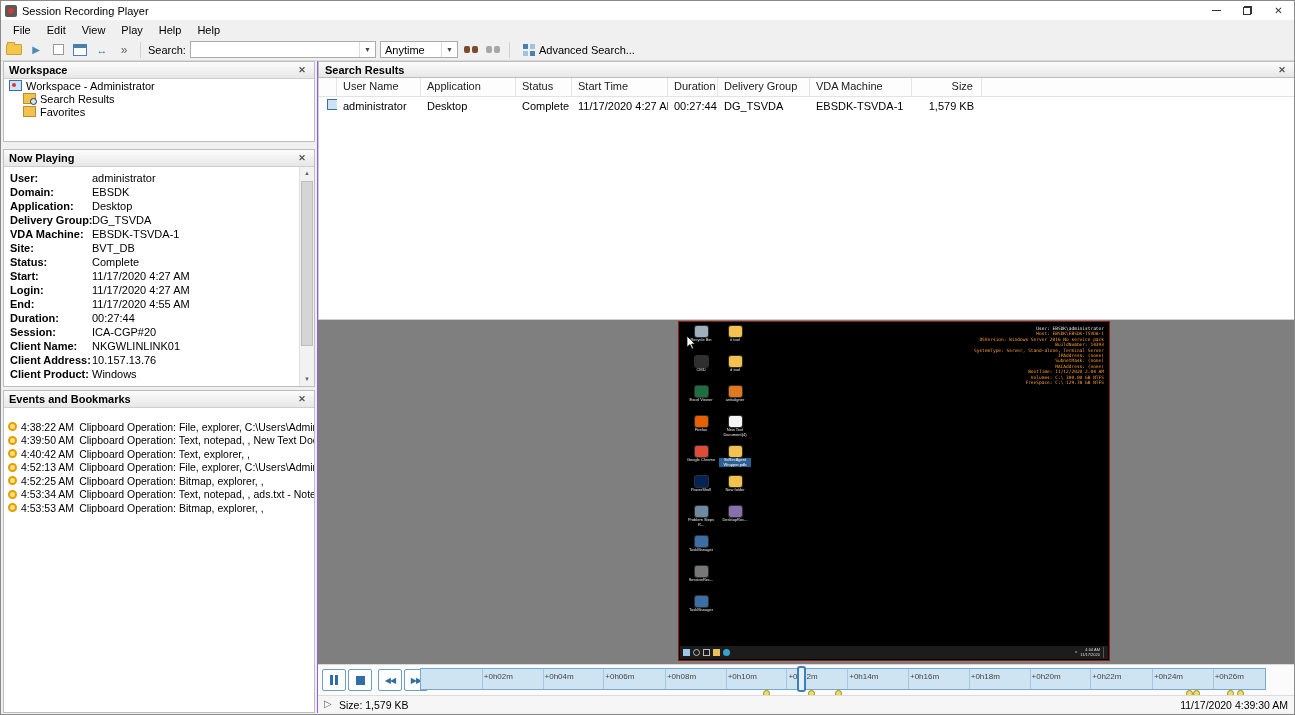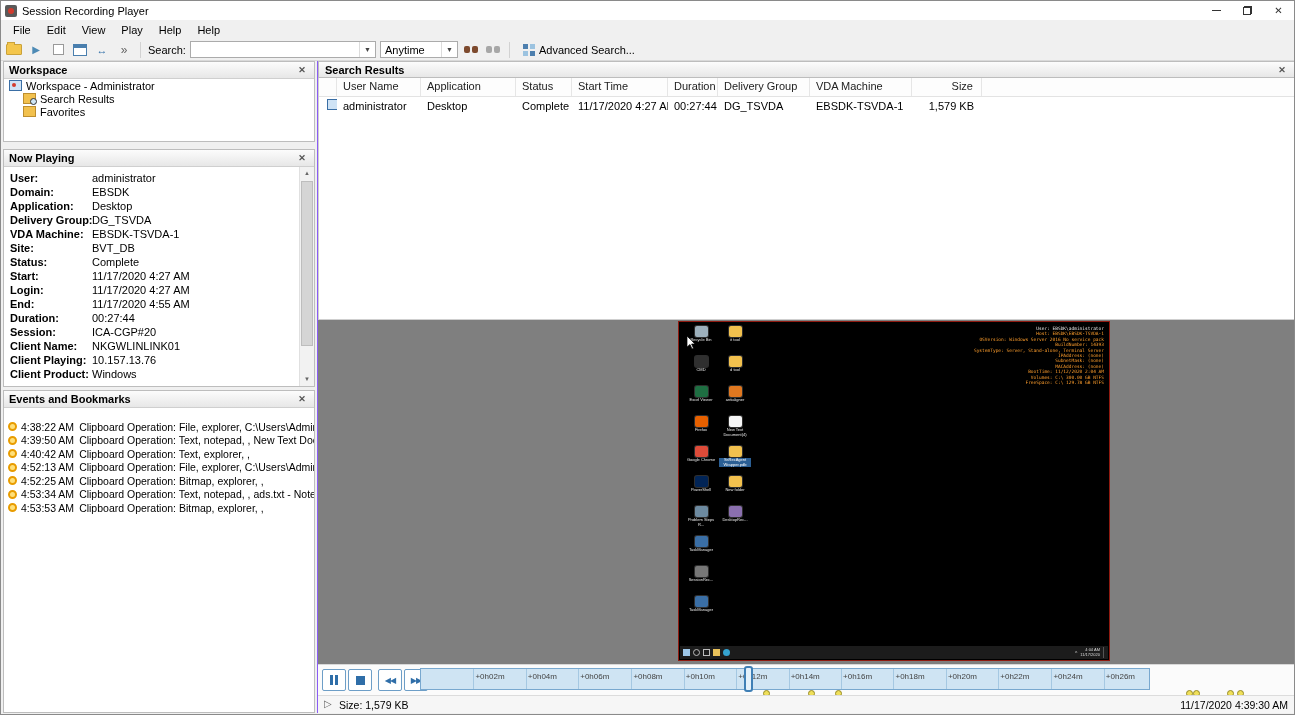--- a/index.html
+++ b/index.html
@@ -112,21 +112,21 @@
   .clock{display:flex;flex-direction:column;color:#ddd;font-size:4px;line-height:4.6px;text-align:right;}
   .show-desktop{width:2px;height:11px;border-left:1px solid #555;}
   .cursor{position:absolute;left:8px;top:14px;}
 
   
   .controls{position:absolute;left:0;top:603px;width:100%;height:31px;background:#fbfbfb;border-top:1px solid #d8d8d8;box-sizing:border-box;}
   .pbtn{position:absolute;top:4px;width:24px;height:22px;background:#fff;border:1px solid #6d9ec7;border-radius:2px;display:flex;align-items:center;justify-content:center;gap:2px;color:#2f6ea8;box-sizing:border-box;}
   .pbtn .bar{width:3px;height:10px;background:#2f6ea8;display:inline-block;}
   .pbtn .sq{width:9px;height:9px;background:#2f6ea8;display:inline-block;}
   .rw{font-size:8px;letter-spacing:-1px;}
-  .timeline{position:absolute;left:102px;top:3px;width:730px;height:22px;background:#cfe4f3;border:1px solid #78a8cf;box-sizing:border-box;}
+  .timeline{position:absolute;left:102px;top:3px;width:846px;height:22px;background:#cfe4f3;border:1px solid #78a8cf;box-sizing:border-box;}
   .tl-marker{position:absolute;top:0;height:100%;}
   .tl-tick{position:absolute;left:0;top:0;bottom:0;width:1px;background:#a5c8e2;}
   .tl-label{position:absolute;left:2px;top:3px;font-size:8px;color:#444;white-space:nowrap;}
   .tl-slider{position:absolute;top:-3px;width:9px;height:26px;background:#e4f1fa;border:2px solid #3f7fb5;border-radius:3px;margin-left:-5px;box-sizing:border-box;}
   .tl-dots{position:absolute;left:102px;top:25px;width:846px;height:8px;}
   .tl-dot{position:absolute;top:0;width:7px;height:7px;margin-left:-3px;border-radius:50%;background:#efdf5a;border:1px solid #958a26;box-sizing:border-box;}
 
   
   .statusbar{position:absolute;left:0;top:634px;width:100%;height:18px;background:#f6f6f6;border-top:1px solid #dcdcdc;box-sizing:border-box;font-size:10.5px;}
   .st-play{position:absolute;left:6px;top:2px;color:#666;font-size:10px;}
@@ -279,21 +279,21 @@
           </div>
           <div class="np-row">
             <span class="np-label">Session:</span>
             <span class="np-value">ICA-CGP#20</span>
           </div>
           <div class="np-row">
             <span class="np-label">Client Name:</span>
             <span class="np-value">NKGWLINLINK01</span>
           </div>
           <div class="np-row">
-            <span class="np-label">Client Playing:</span>
+            <span class="np-label">Client Address:</span>
             <span class="np-value">10.157.13.76</span>
           </div>
           <div class="np-row">
             <span class="np-label">Client Product:</span>
             <span class="np-value">Windows</span>
           </div>
         </div>
       <div class="np-scroll">
         <span class="sb-btn sb-up">▲</span>
         <span class="sb-thumb"></span>

